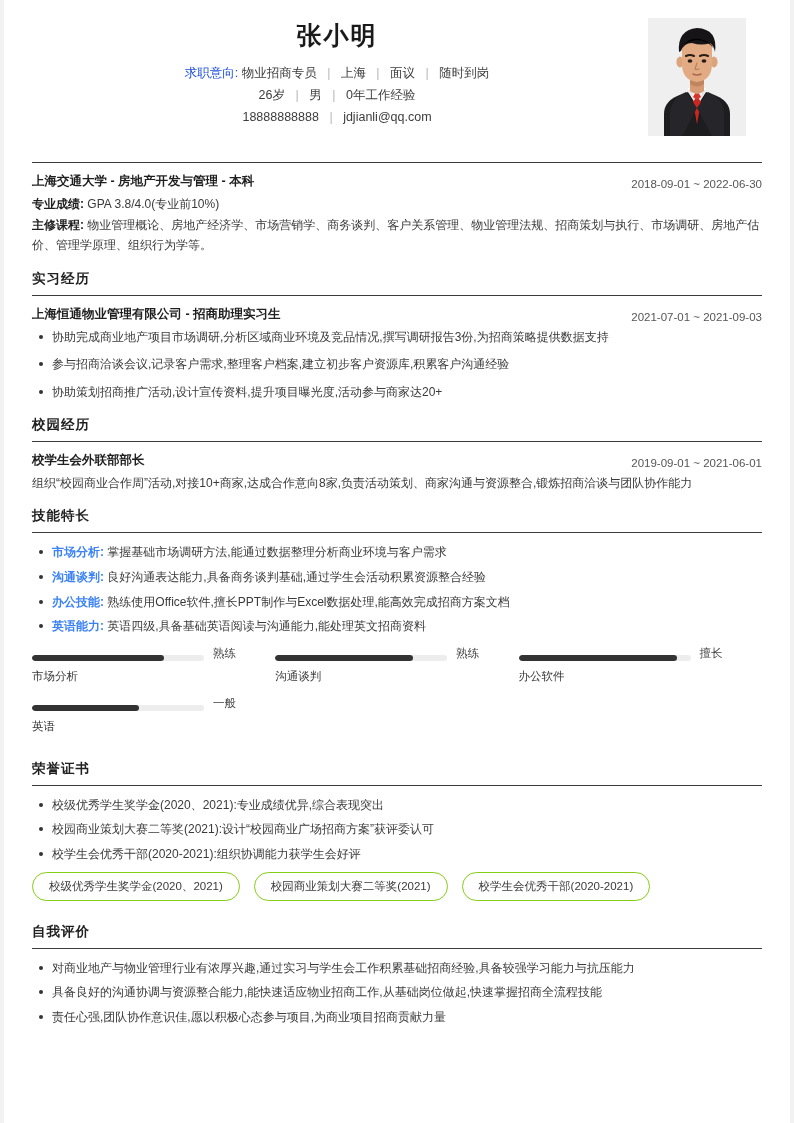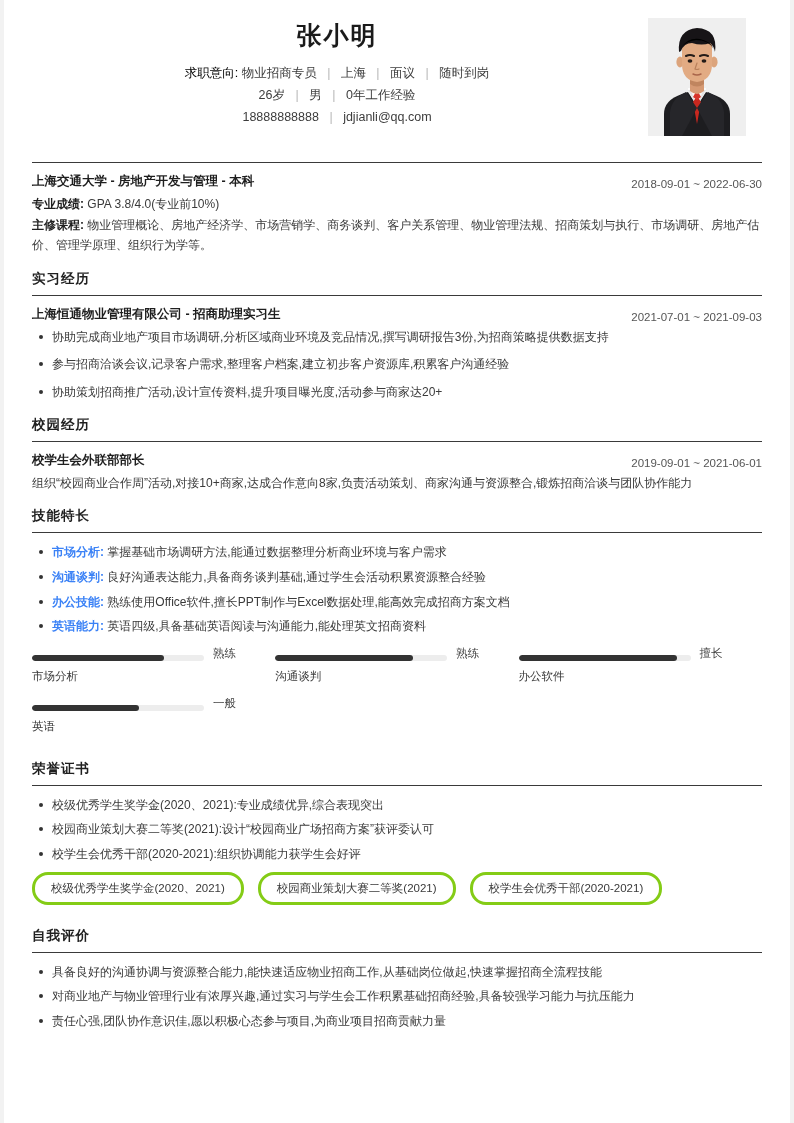--- a/index.html
+++ b/index.html
@@ -49,21 +49,21 @@
     color: #3c3c3c;
     line-height: 1.45;
     margin: 4px 0;
     white-space: nowrap;
   }
   .meta-line .sep {
     color: #b8b8b8;
     margin: 0 7px;
     font-weight: 300;
   }
-  .meta-label { color: #000000; }
+  .meta-label { color: #1d4ed8; }
 
   
   .photo {
     position: absolute;
     right: 44px;
     top: 18px;
     width: 98px;
     height: 118px;
     overflow: hidden;
     background: #efefef;
@@ -184,21 +184,21 @@
     margin-top: 8px;
   }
 
   
   .tags {
     display: flex;
     flex-wrap: wrap;
     margin-top: 8px;
   }
   .tag {
-    border: 3px solid #84cc16;
+    border: 1px solid #84cc16;
     border-radius: 16px;
     padding: 6px 16px;
     font-size: 11.5px;
     color: #3a3a3a;
     margin-right: 14px;
     margin-bottom: 8px;
     white-space: nowrap;
   }
 </style>
 </head>
@@ -393,20 +393,20 @@
         <div class="tag">校级优秀学生奖学金(2020、2021)</div>
         <div class="tag">校园商业策划大赛二等奖(2021)</div>
         <div class="tag">校学生会优秀干部(2020-2021)</div>
       </div>
     </div>
 
     <div class="section">
       <div class="section-title">自我评价</div>
       <div class="rule"></div>
       <ul class="bullets tight">
+        <li>对商业地产与物业管理行业有浓厚兴趣,通过实习与学生会工作积累基础招商经验,具备较强学习能力与抗压能力</li>
         <li>具备良好的沟通协调与资源整合能力,能快速适应物业招商工作,从基础岗位做起,快速掌握招商全流程技能</li>
-        <li>对商业地产与物业管理行业有浓厚兴趣,通过实习与学生会工作积累基础招商经验,具备较强学习能力与抗压能力</li>
         <li>责任心强,团队协作意识佳,愿以积极心态参与项目,为商业项目招商贡献力量</li>
       </ul>
     </div>
 
   </div>
 </div>
 
 </body></html>

